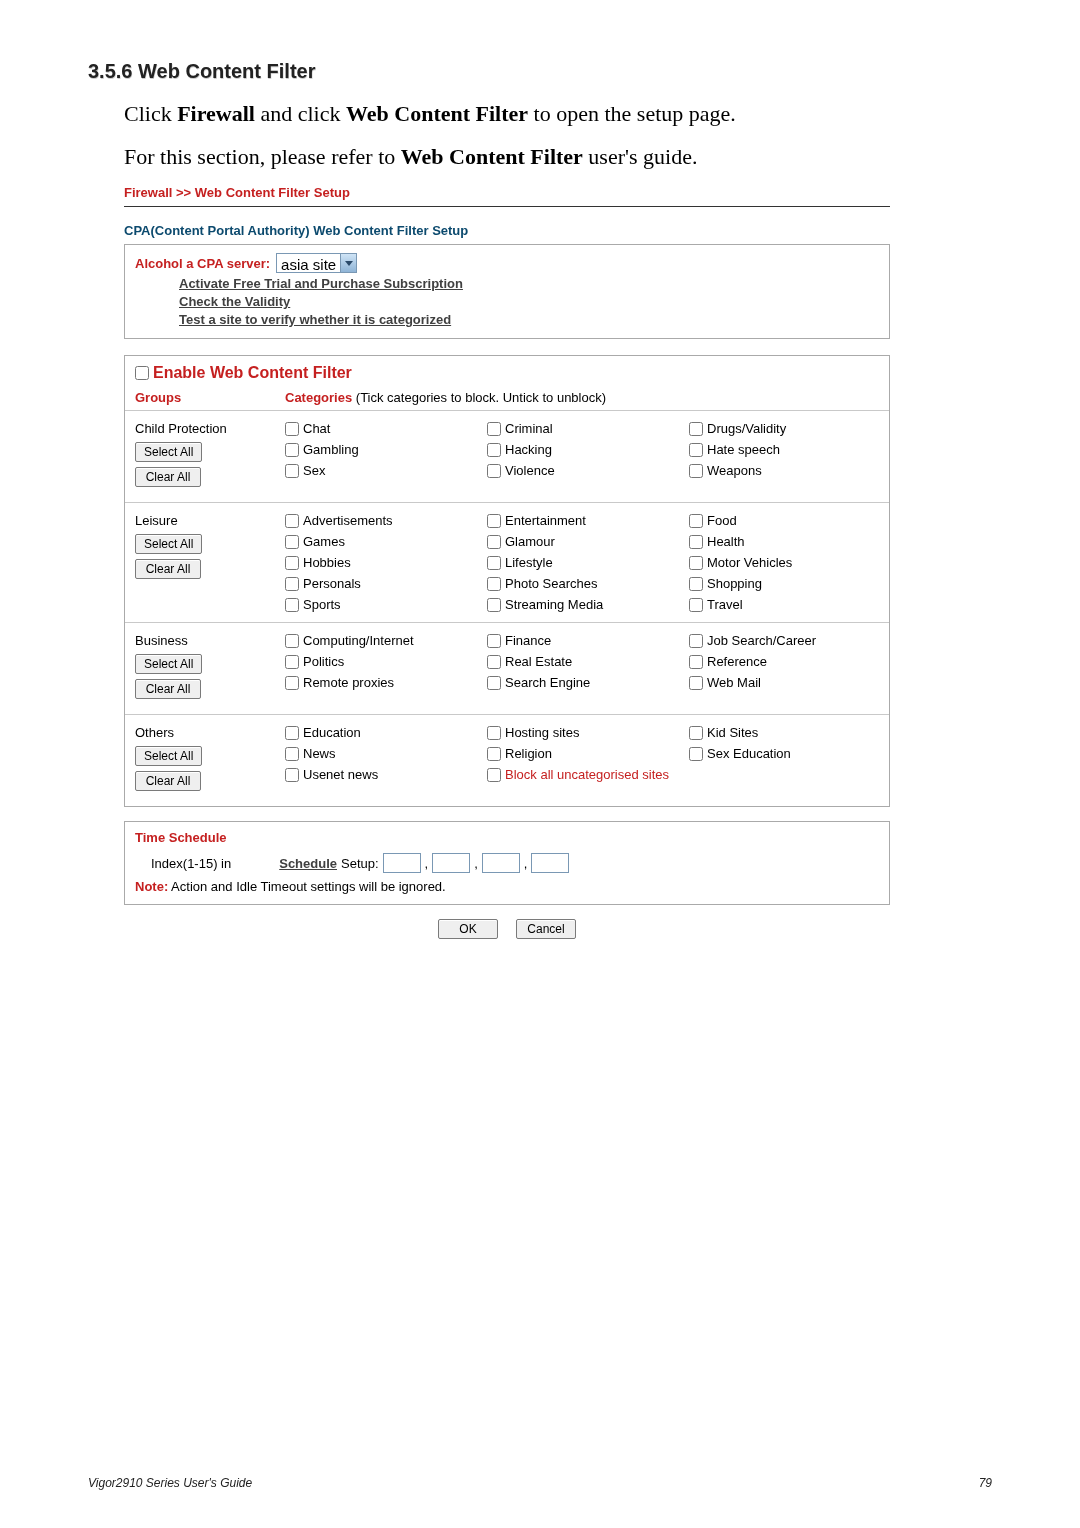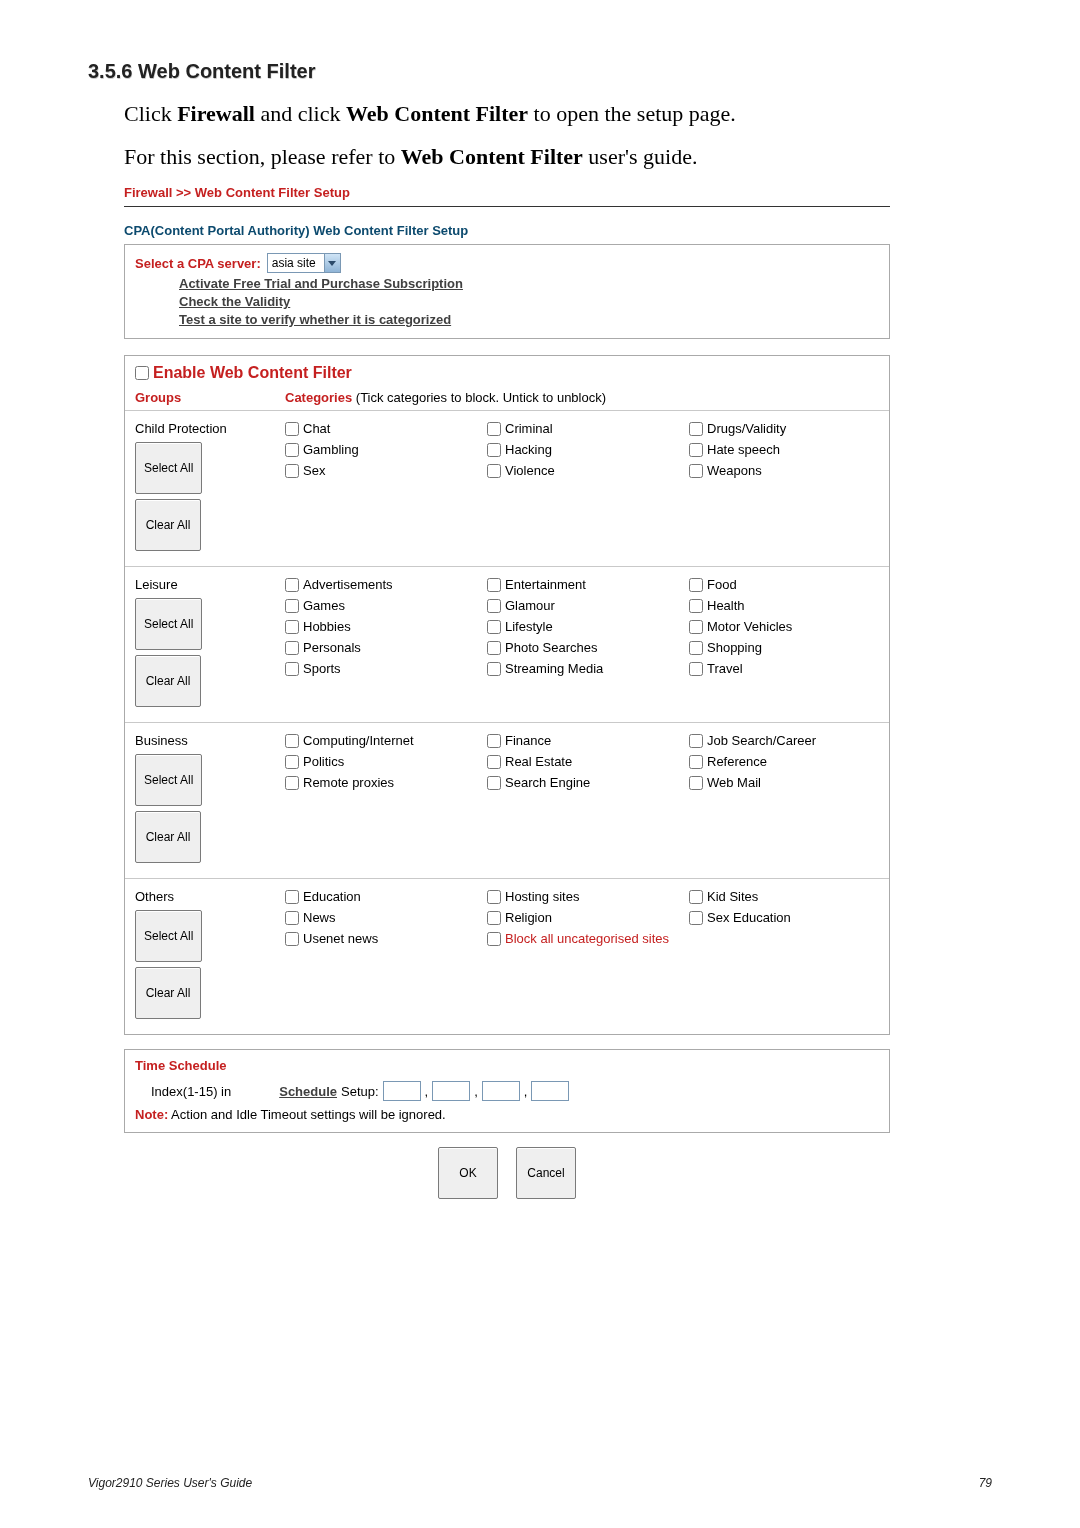--- a/index.html
+++ b/index.html
@@ -72,21 +72,21 @@
       color: #c52020;
       font-weight: bold;
     }
     .select-like {
       display: inline-flex;
       align-items: stretch;
       border: 1px solid #7a98b4;
       background: #fff;
       height: 20px;
       margin-left: 6px;
-      font-size: 12px;
+      font-size: 15px;
     }
     .select-like .sel-text {
       padding: 2px 4px 2px 4px;
       min-width: 56px;
     }
     .select-like .sel-btn {
       background: linear-gradient(#cfe4f6, #8fb4d6);
       width: 16px;
       display: flex;
       align-items: center;
@@ -131,21 +131,21 @@
       font-size: 13px;
     }
     .g-left .gname { margin-bottom: 6px; }
     .g-left button { margin-bottom: 5px; display: block; }
     .btn {
       font-family: Arial, sans-serif;
       font-size: 12px;
       background: #efefef;
       border: 1px solid #7a7a7a;
       border-radius: 2px;
-      padding: 18px 8px;
+      padding: 2px 8px;
       cursor: pointer;
       min-width: 66px;
       text-align: center;
       box-shadow: inset 0 1px 0 #fff;
     }
     .g-right {
       flex: 1;
       padding: 10px 4px 10px 0;
     }
     .cat-grid {
@@ -235,21 +235,21 @@
   </p>
 
   <div class="content-wrap">
   <div class="breadcrumb">Firewall &gt;&gt; Web Content Filter Setup</div>
   <hr class="hr">
 
   <div class="cpa-title">CPA(Content Portal Authority) Web Content Filter Setup</div>
 
   <div class="panel">
     <div class="row">
-      <span class="label-red">Select a CPA server:</span>
+      <span class="label-red">Alcohol a CPA server:</span>
       <span class="select-like">
         <span class="sel-text">asia site</span>
         <span class="sel-btn">
               <span class="chev"></span>
             </span>
       </span>
     </div>
     <div class="row">
           <span class="link-text">Activate Free Trial and Purchase Subscription</span>
         </div>

